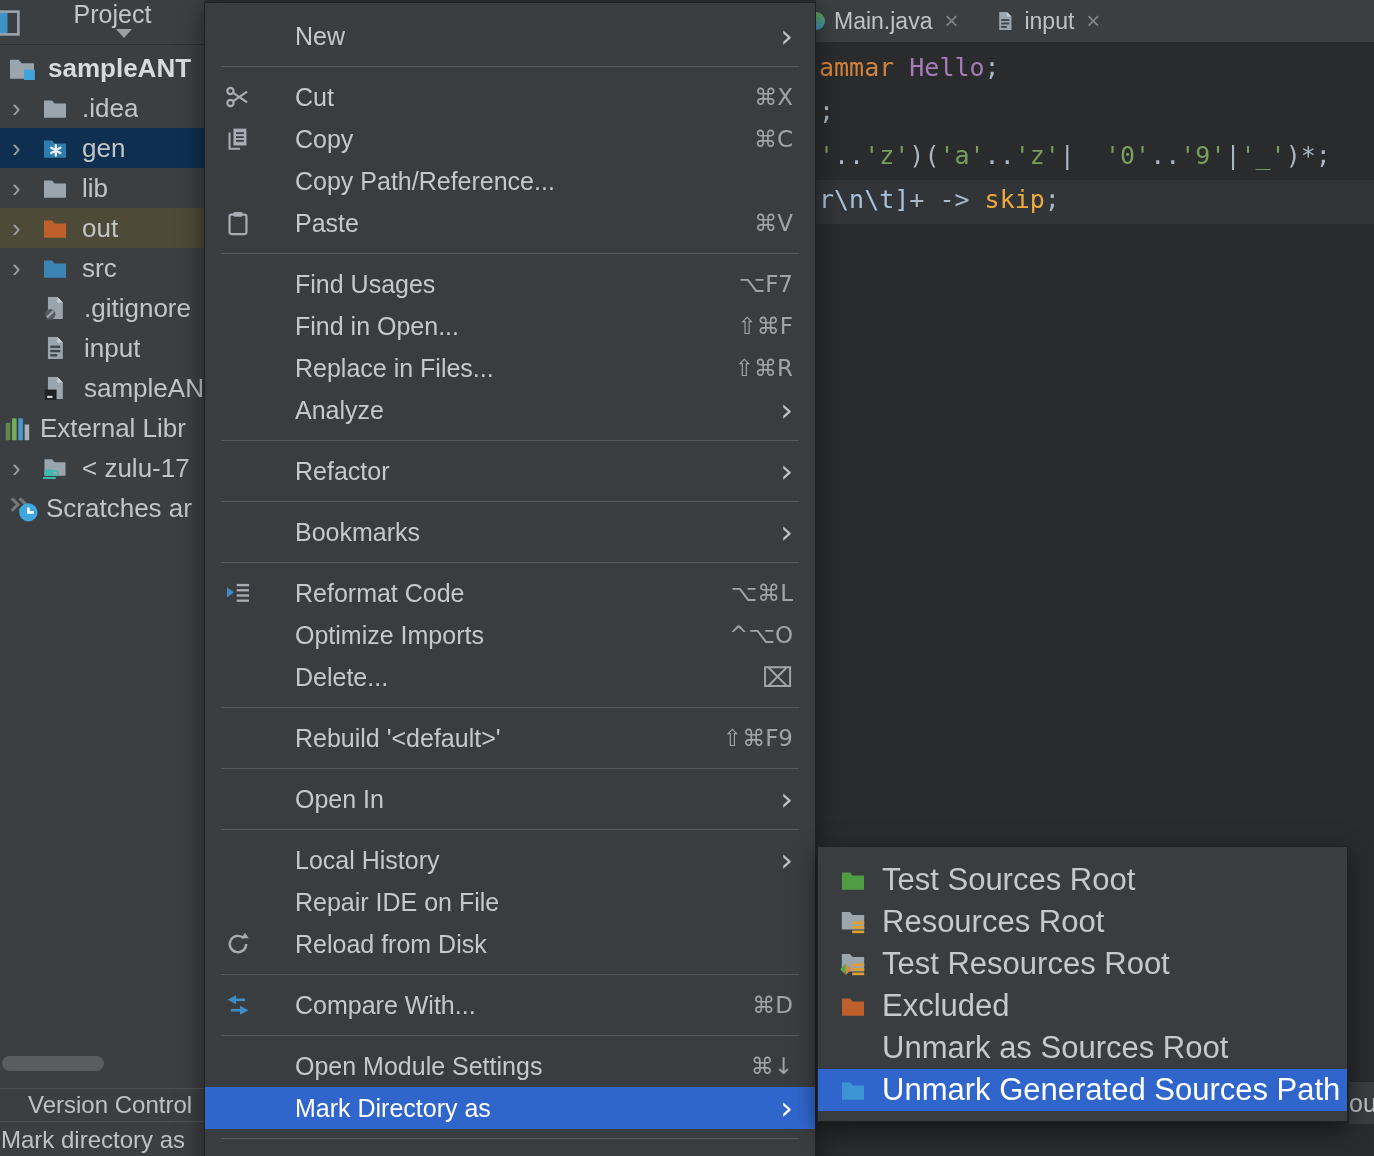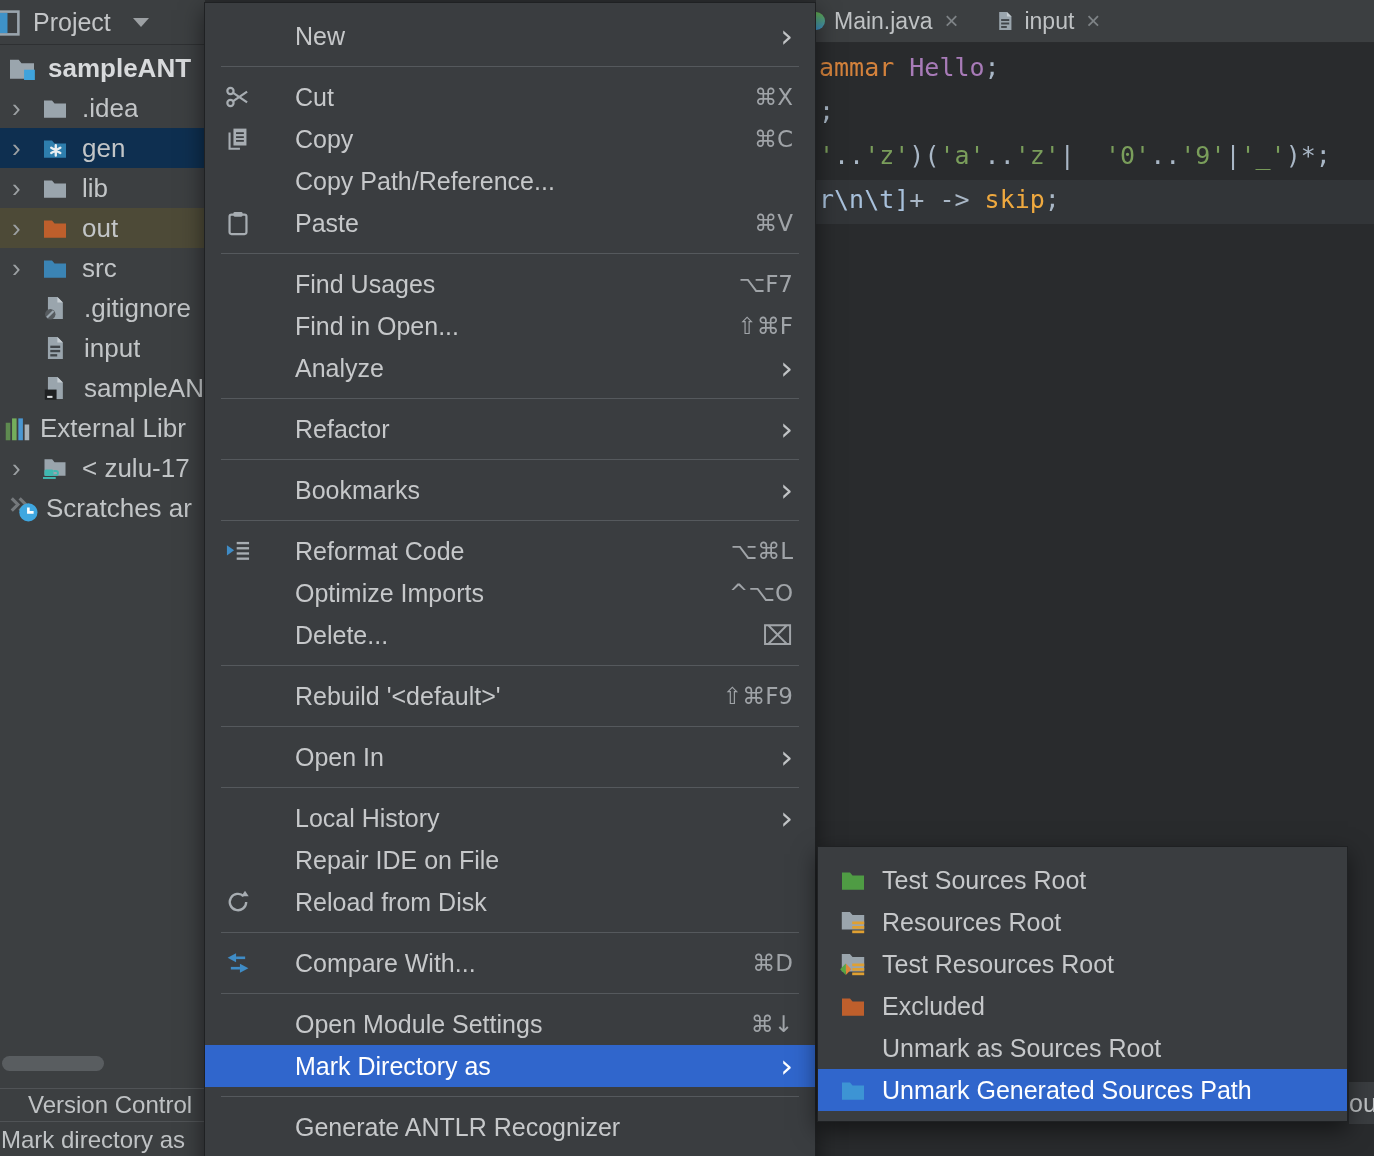--- a/index.html
+++ b/index.html
@@ -2,21 +2,21 @@
 <html><head>
 <meta charset="utf-8">
 <style>
   html,body{margin:0;padding:0;background:#1e1f22;}
   #stage{position:relative;width:1374px;height:1156px;overflow:hidden;
          background:#2b2d2f;font-family:"Liberation Sans",sans-serif;}
 
   
   .panel-left{position:absolute;left:0;top:0;width:205px;height:1156px;background:#3c3f41;z-index:1;}
   .phead{height:44px;display:flex;align-items:center;border-bottom:1px solid #2e3032;
-         font-size:25px;color:#c3c5c7;position:relative;padding-left:33px;}
+         font-size:25px;color:#c3c5c7;position:relative;padding-left:20px;flex-direction:column;}
   .phead .picon{position:absolute;left:-6px;top:10px;}
   .drop-caret{width:0;height:0;border-left:8px solid transparent;border-right:8px solid transparent;
               border-top:9px solid #9ca0a3;margin-left:22px;}
   .tree{position:absolute;top:48px;left:0;right:0;}
   .trow{height:40px;display:flex;align-items:center;font-size:26px;color:#c2c5c7;
         padding-left:8px;white-space:nowrap;overflow:hidden;}
   .trow.sel{background:#0e2f50;}
   .trow.drop{background:#4d4a37;}
   .trow.root .tlabel{font-weight:bold;color:#d8dadc;}
   .chev{width:30px;color:#9ca0a3;font-size:26px;line-height:1;flex:0 0 auto;padding-left:4px;}
@@ -66,21 +66,21 @@
       padding:0 22px 0 90px;font-size:25px;color:#c6c8ca;}
   .mi .mico{position:absolute;left:20px;width:28px;height:28px;display:flex;align-items:center;}
   .mlabel{white-space:nowrap;}
   .msc{margin-left:auto;font-size:23px;color:#a0a4a8;padding-left:30px;
        font-family:"DejaVu Sans",sans-serif;white-space:nowrap;}
   .marrow{margin-left:auto;color:#c0c3c5;font-size:32px;line-height:1;font-family:"DejaVu Sans",sans-serif;}
   .mi.hl{background:#3066cc;color:#fff;}
   .mi.hl .marrow{color:#fff;}
   .msep{height:1px;background:#55595d;margin:9px 16px;}
   .smi{height:42px;display:flex;align-items:center;position:relative;
-       padding:0 8px 0 64px;font-size:25px;color:#c6c8ca;}
+       padding:0 8px 0 64px;font-size:31px;color:#c6c8ca;}
   .smi .mico{position:absolute;left:22px;width:28px;height:26px;display:flex;align-items:center;}
   .smi.hl{background:#3066cc;color:#fff;}
 </style>
 </head>
 <body>
 
 <div id="stage">
 
   <div class="panel-left">
     <div class="phead">
@@ -320,20 +320,24 @@
     <div class="msep"></div>
     <div class="mi">
       <span class="mlabel">Find Usages</span>
       <span class="msc">⌥F7</span>
     </div>
     <div class="mi">
       <span class="mlabel">Find in Open...</span>
       <span class="msc">⇧⌘F</span>
     </div>
     <div class="mi">
+      <span class="mlabel">Replace in Files...</span>
+      <span class="msc">⇧⌘R</span>
+    </div>
+    <div class="mi">
       <span class="mlabel">Analyze</span>
       <span class="marrow">›</span>
     </div>
     <div class="msep"></div>
     <div class="mi">
       <span class="mlabel">Refactor</span>
       <span class="marrow">›</span>
     </div>
     <div class="msep"></div>
     <div class="mi">

